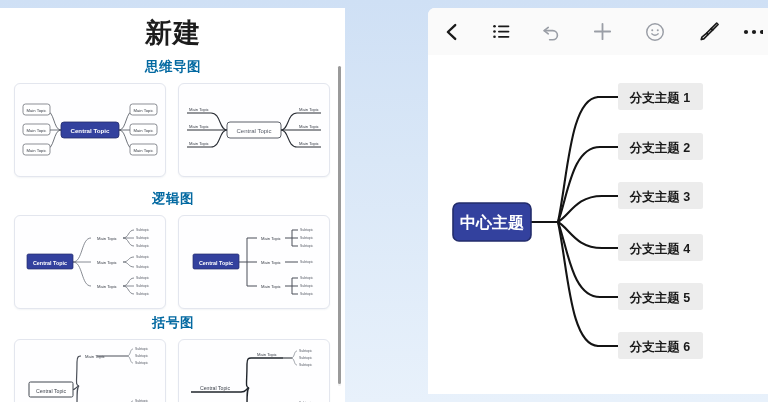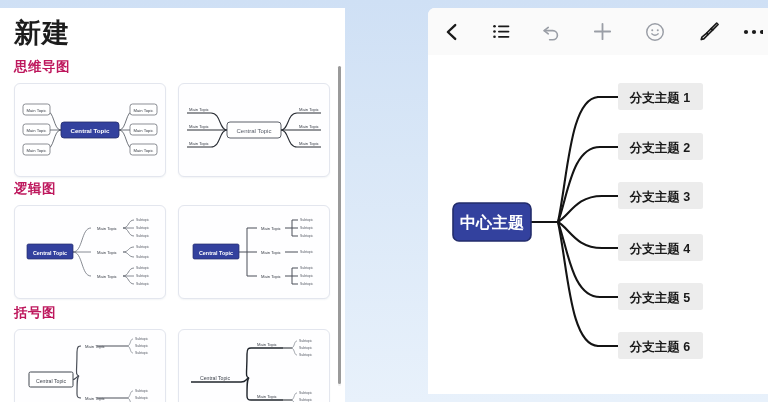--- a/index.html
+++ b/index.html
@@ -18,34 +18,34 @@
   #left-panel {
     position: absolute;
     left: 0; top: 8px;
     width: 345px; height: 394px;
     background: #ffffff;
     overflow: hidden;
   }
   #left-scroll {
     position: absolute;
     left: 14px; top: 0;
-    width: 318px; height: 100%;
+    width: 318px; height: 100%; text-align: center;
   }
   #new-title {
     font-size: 27px;
     font-weight: 700;
     color: #1c1c1c;
     letter-spacing: 1px;
     margin-top: 10px;
     line-height: 1.15;
   }
   .section-head {
     font-size: 13.5px;
     font-weight: 700;
-    color: #be185d;
+    color: #0369a1;
     letter-spacing: .5px;
   }
   .card-row {
     display: flex;
     gap: 12px;
     margin-top: 7px;
   }
   .tpl-card {
     width: 150px;
     height: 92px;
@@ -174,21 +174,21 @@
               <text x="20" y="43.5">Main Topic</text>
               <text x="20" y="60.5">Main Topic</text>
               <text x="130" y="26.5">Main Topic</text>
               <text x="130" y="43.5">Main Topic</text>
               <text x="130" y="60.5">Main Topic</text>
             </g>
           </svg>
         </div>
       </div>
 
-      <div class="section-head" style="margin-top:3px;">逻辑图</div>
+      <div class="section-head" style="margin-top:13px;">逻辑图</div>
       <div class="card-row">
 
         <div class="tpl-card">
           <svg viewBox="0 0 150 92" xmlns="http://www.w3.org/2000/svg">
             <g stroke="#6b7079" stroke-width="0.8" fill="none">
               <path d="M58 46 C 68 46, 66 22, 76 22"></path>
               <path d="M58 46 L 76 46"></path>
               <path d="M58 46 C 68 46, 66 70, 76 70"></path>
               <path d="M108 22 C 114 22, 113 14, 119 14"></path>
               <path d="M108 22 L 119 22"></path>

